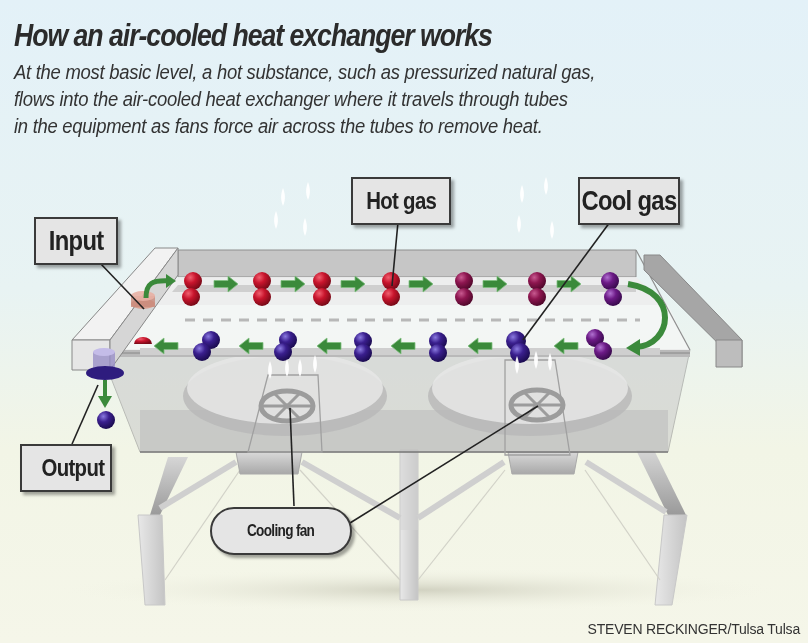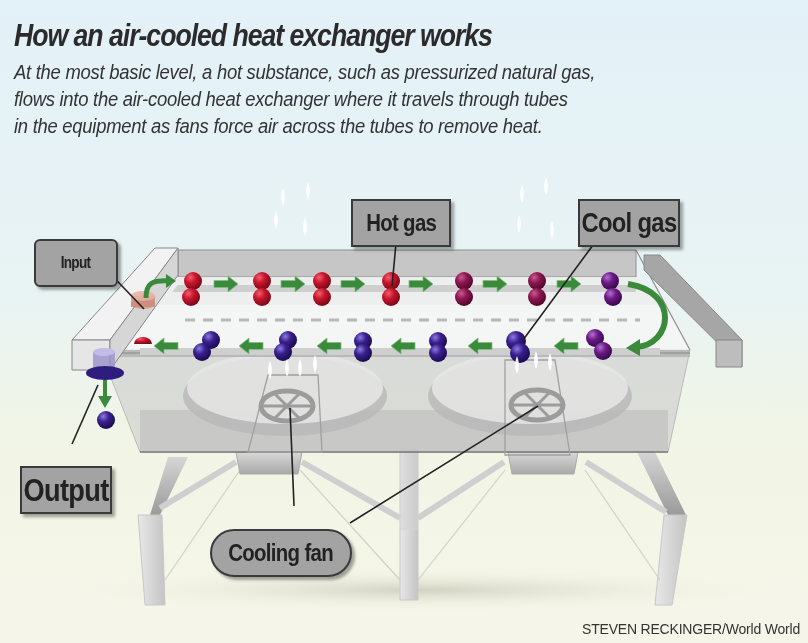--- a/index.html
+++ b/index.html
@@ -18,25 +18,25 @@
       transform: scaleX(0.86); transform-origin: left center; white-space: nowrap;
     }
     .desc {
       font-family: "Liberation Sans", sans-serif;
       font-size: 20.5px; line-height: 27px; color: #333;
       margin: 4px 0 0 0; letter-spacing: -0.3px;
       transform: scaleX(0.9); transform-origin: left top; white-space: nowrap;
     }
     .diagram { position: absolute; left: 0; top: 0; width: 808px; height: 643px; }
     .callout {
-      position: absolute; background: #a3a3a3; border: 2px solid #3a3a3a;
+      position: absolute; background: #e5e5e5; border: 2px solid #3a3a3a;
       box-shadow: 3px 3px 3px rgba(0,0,0,0.35);
       font-family: "Liberation Sans", sans-serif; font-weight: bold;
       color: #222; display: flex; align-items: center; justify-content: center;
-      white-space: nowrap; letter-spacing: -0.8px; margin-top: 22px;
+      white-space: nowrap; letter-spacing: -0.8px;
     }
     .callout span { display: inline-block; transform: scaleX(0.85); }
     .credit {
       position: absolute; right: 8px; bottom: 6px;
       font-family: "Liberation Sans", sans-serif; font-size: 14px; color: #333;
       letter-spacing: -0.2px;
     }
   </style>
 </head>
 <body>
@@ -251,29 +251,29 @@
   <g stroke="#222" stroke-width="1.6" fill="none">
     <line x1="100" y1="263" x2="144" y2="309"></line>
     <line x1="398" y1="222" x2="392" y2="286"></line>
     <line x1="610" y1="222" x2="523" y2="340"></line>
     <line x1="98" y1="385" x2="72" y2="444"></line>
     <line x1="290" y1="408" x2="294" y2="506"></line>
     <line x1="350" y1="523" x2="538" y2="406"></line>
   </g>
 </svg>
 
-<div class="callout" style="left:34px; top:217px; width:80px; height:44px; font-size:16px;border-radius:6px;">
+<div class="callout" style="left:34px; top:217px; width:80px; height:44px; font-size:28px;">
   <span>Input</span>
 </div>
 <div class="callout" style="left:351px; top:177px; width:96px; height:44px; font-size:24px;">
   <span>Hot gas</span>
 </div>
 <div class="callout" style="left:578px; top:177px; width:98px; height:44px; font-size:28px;">
   <span>Cool gas</span>
 </div>
-<div class="callout" style="left:20px; top:444px; width:88px; height:44px; font-size:32px;">
+<div class="callout" style="left:20px; top:444px; width:88px; height:44px; font-size:24px;justify-content:flex-end;">
   <span>Output</span>
 </div>
-<div class="callout" style="left:210px; top:507px; width:138px; height:44px; font-size:24px;border-radius:24px;">
+<div class="callout" style="left:210px; top:507px; width:138px; height:44px; font-size:16px;border-radius:24px;">
   <span>Cooling fan</span>
 </div>
 
-<div class="credit">STEVEN RECKINGER/World World</div>
+<div class="credit">STEVEN RECKINGER/Tulsa Tulsa</div>
 
 </body></html>

